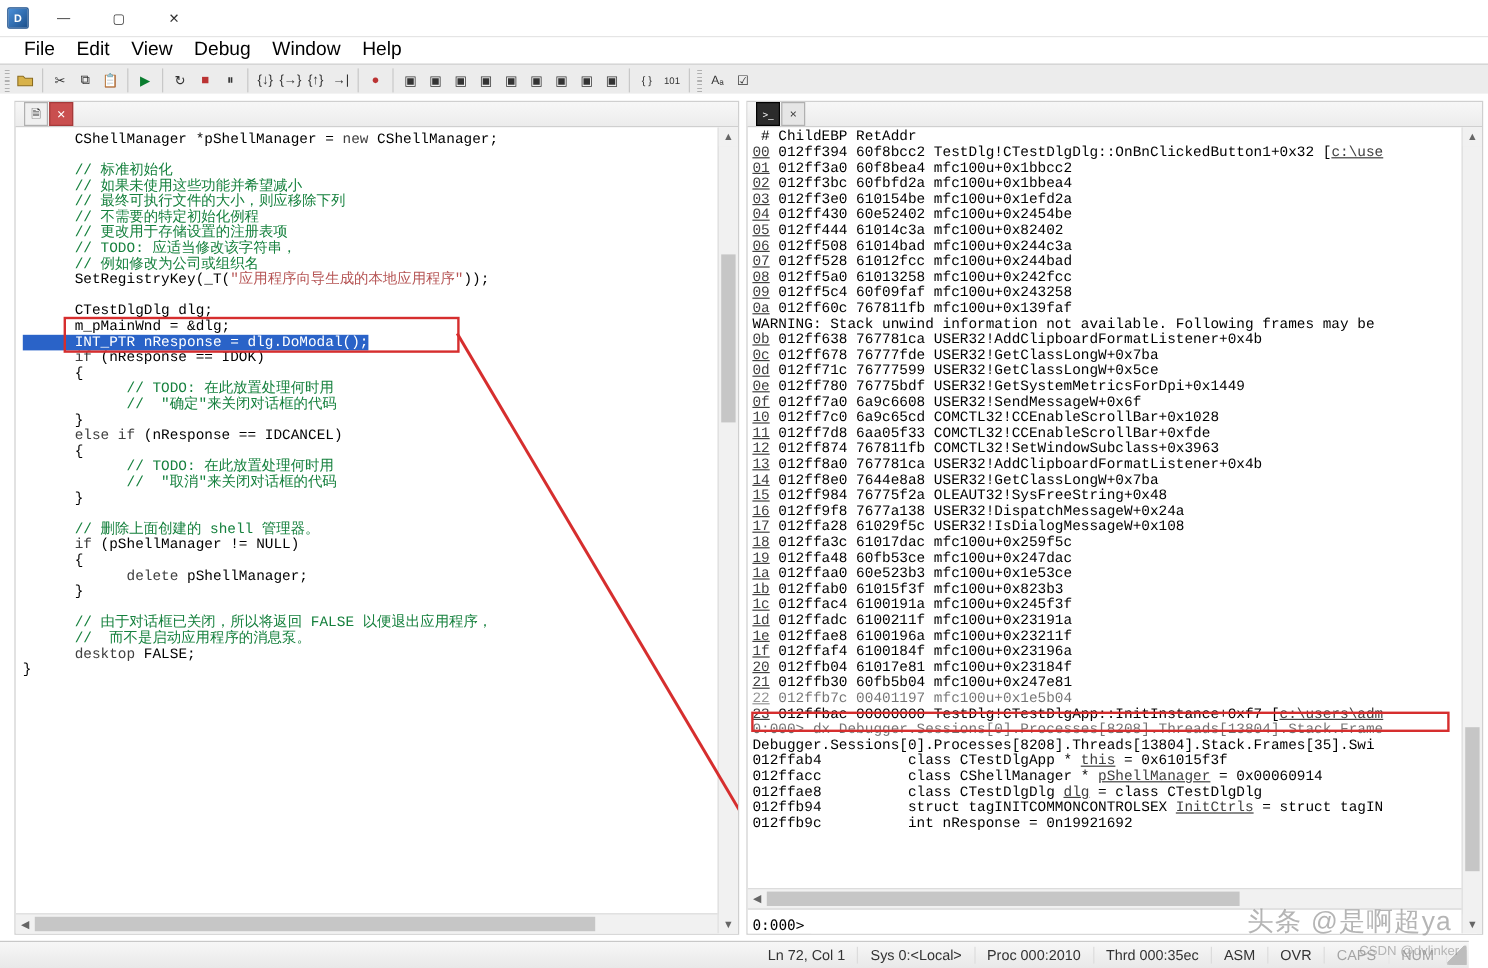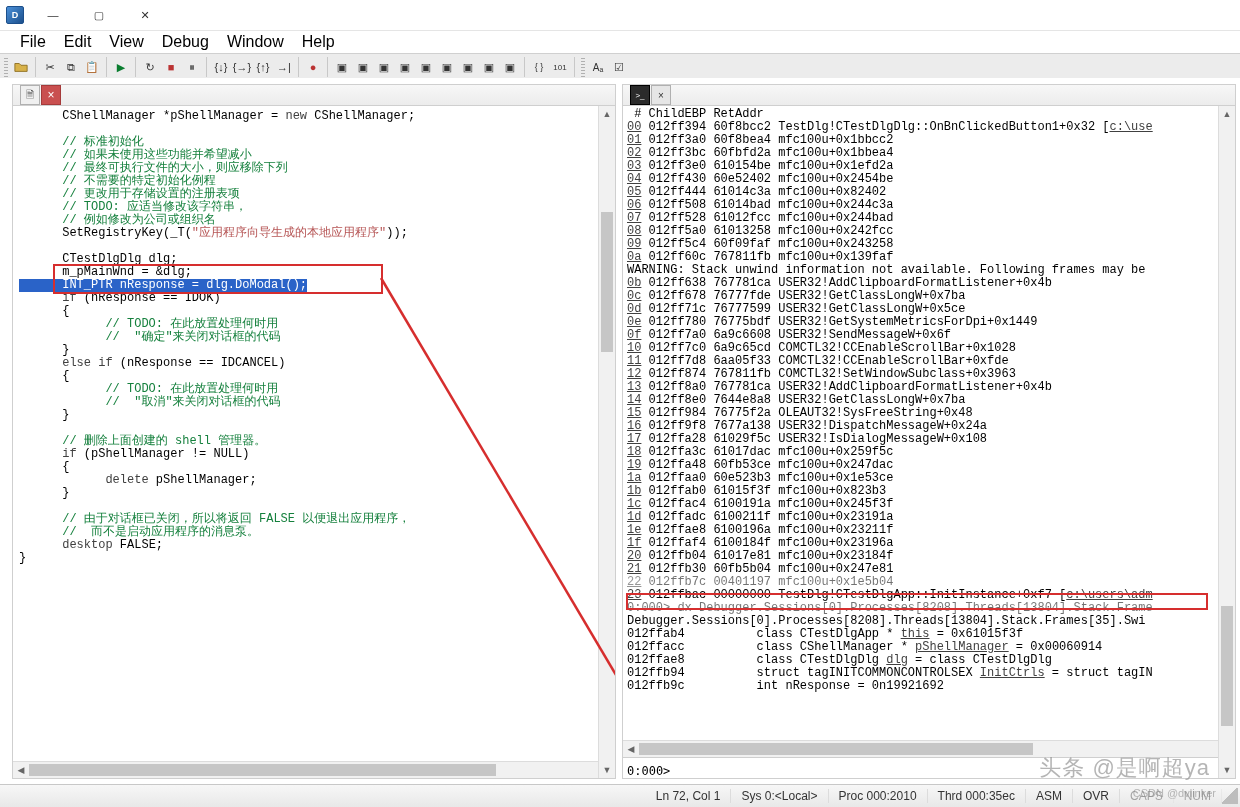--- a/index.html
+++ b/index.html
@@ -175,21 +175,21 @@
     border-top:1px solid #cfcfcf;
     display:flex; align-items:flex-end;
     padding:0 4px;
     font-family: Consolas, monospace; font-size:12px;
     background:#fff;
   }
 
   
   .statusbar {
     position:absolute;
-    left:0; right:0; bottom:0; height:22px;
+    left:0; right:16px; bottom:0; height:22px;
     background: linear-gradient(#f7f7f7,#e8e8e8);
     border-top:1px solid #c8c8c8;
     display:flex; align-items:center;
     font-size:12px;
     color:#333;
   }
   .statusbar .sb-cell {
     padding: 0 10px;
     border-right: 1px solid #dcdcdc;
     white-space:nowrap;

